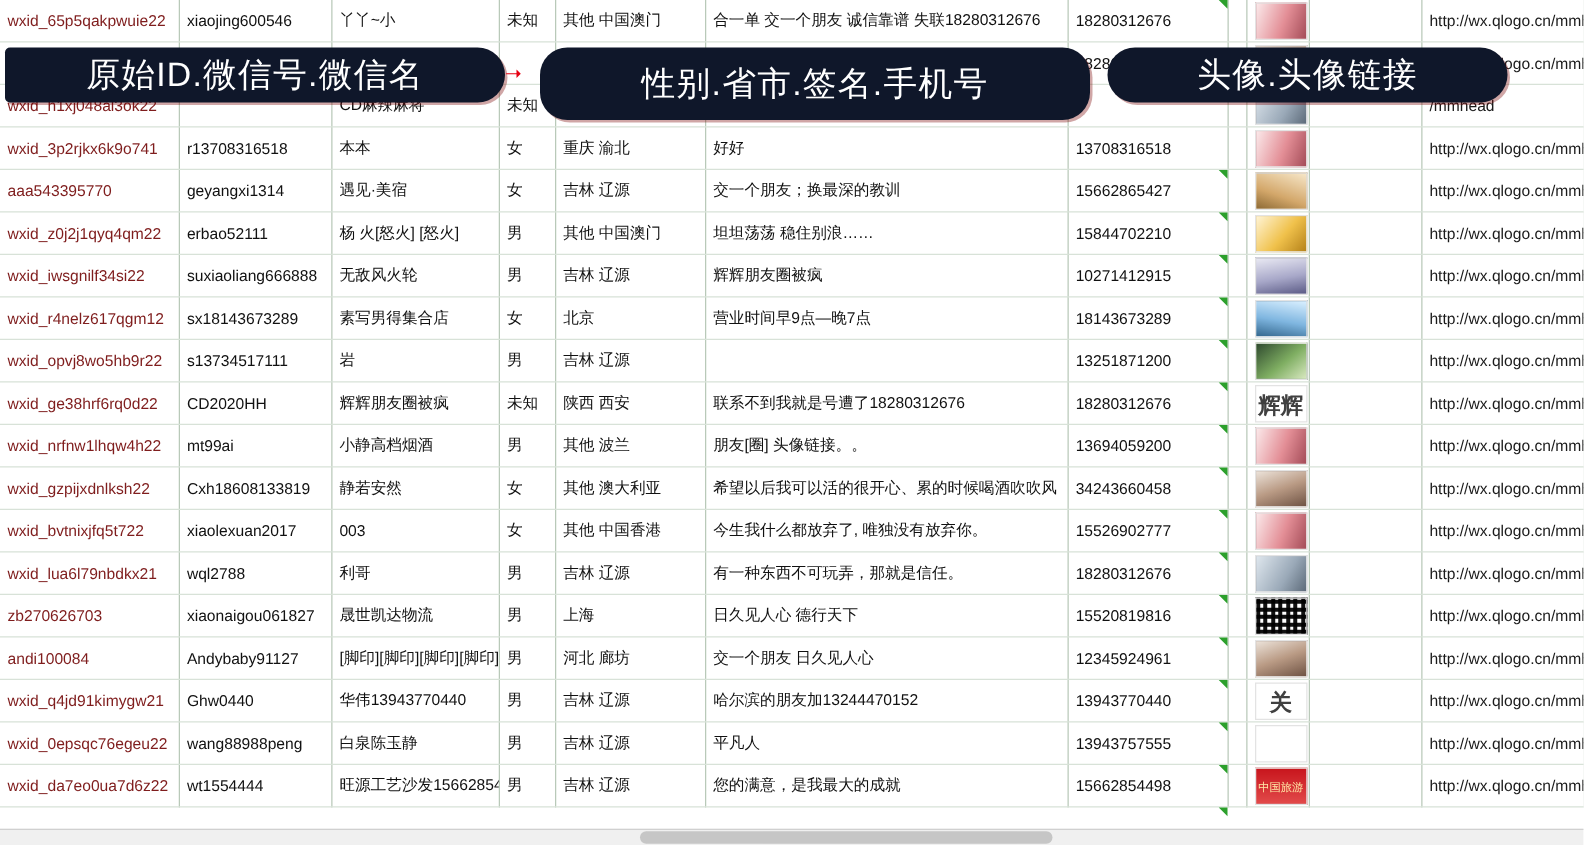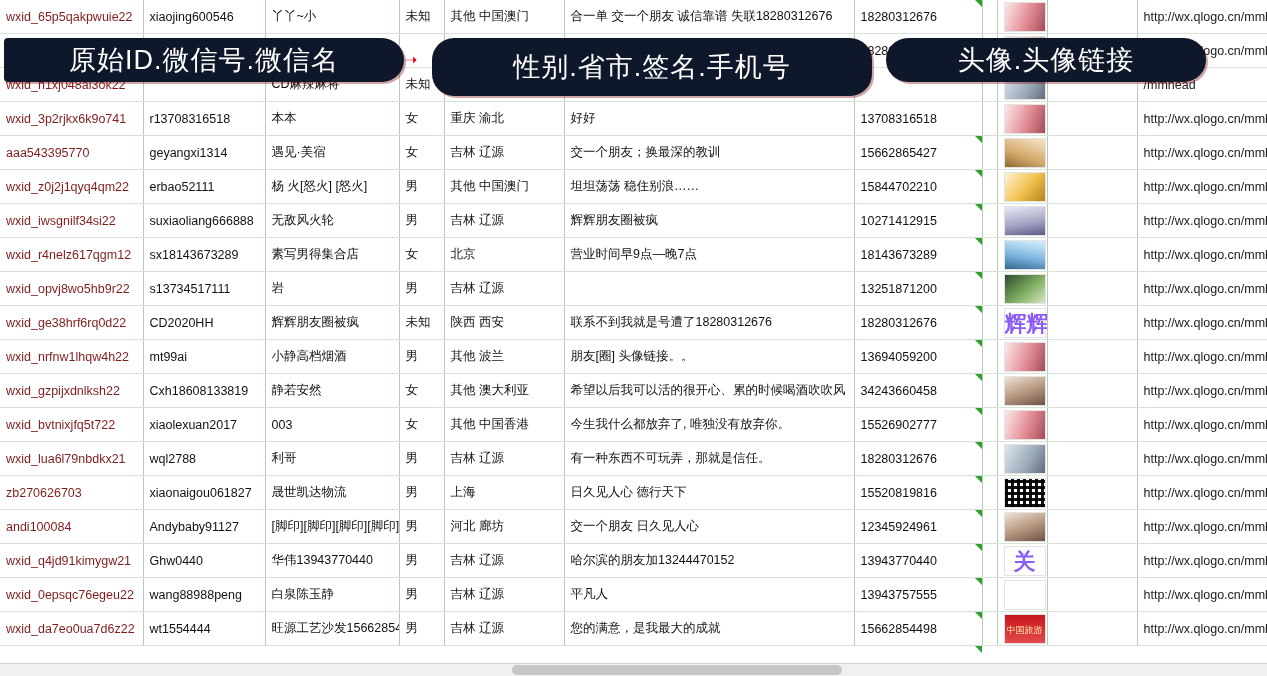--- a/index.html
+++ b/index.html
@@ -76,22 +76,22 @@
   .av1 { background: linear-gradient(160deg,#ece3da 0%,#b99a84 50%,#6f5344 100%); }
   .av2 { background: linear-gradient(120deg,#dfe7ee 0%,#9aa9b8 60%,#5d6b7a 100%); }
   .av3 { background: linear-gradient(200deg,#f6e6c8 0%,#d3a76a 60%,#8d6a35 100%); }
   .av4 { background: linear-gradient(140deg,#2f4a2f 0%,#7fae62 55%,#d8e8c0 100%); }
   .av5 { background: linear-gradient(110deg,#fbe9ea 0%,#e38e96 55%,#a44c58 100%); }
   .av6 { background: linear-gradient(170deg,#e8e8f2 0%,#a7a7c8 55%,#5b5b86 100%); }
   .av7 { background: linear-gradient(130deg,#fff4d6 0%,#f0c14b 55%,#b5821a 100%); }
   .av8 { background: linear-gradient(190deg,#d9efff 0%,#7fb6e0 55%,#34688f 100%); }
   .av9 { background: #ffffff; }
   .av-text {
-    font-size: 22px;
-    color: #8b5cf6;
+    font-size: 18px;
+    color: #404040;
     font-weight: bold;
     line-height: 30px;
     text-align: center;
     font-family: Liberation Serif, serif;
   }
   .av-qr {
     background:
       repeating-linear-gradient(90deg,#111 0 3px,#fff 3px 6px),
       repeating-linear-gradient(0deg,#111 0 3px,#fff 3px 6px);
     background-blend-mode: multiply;

